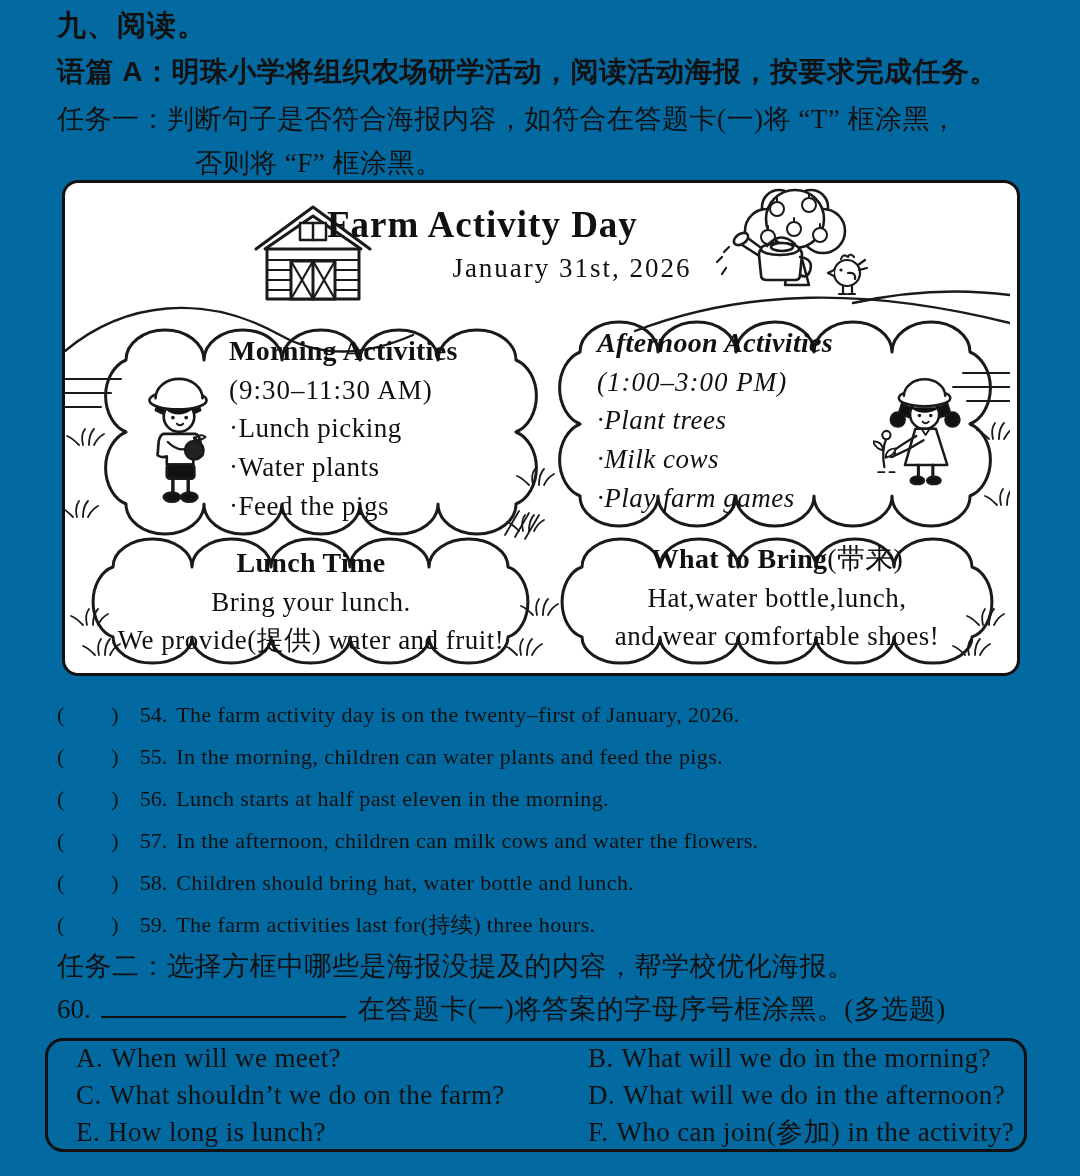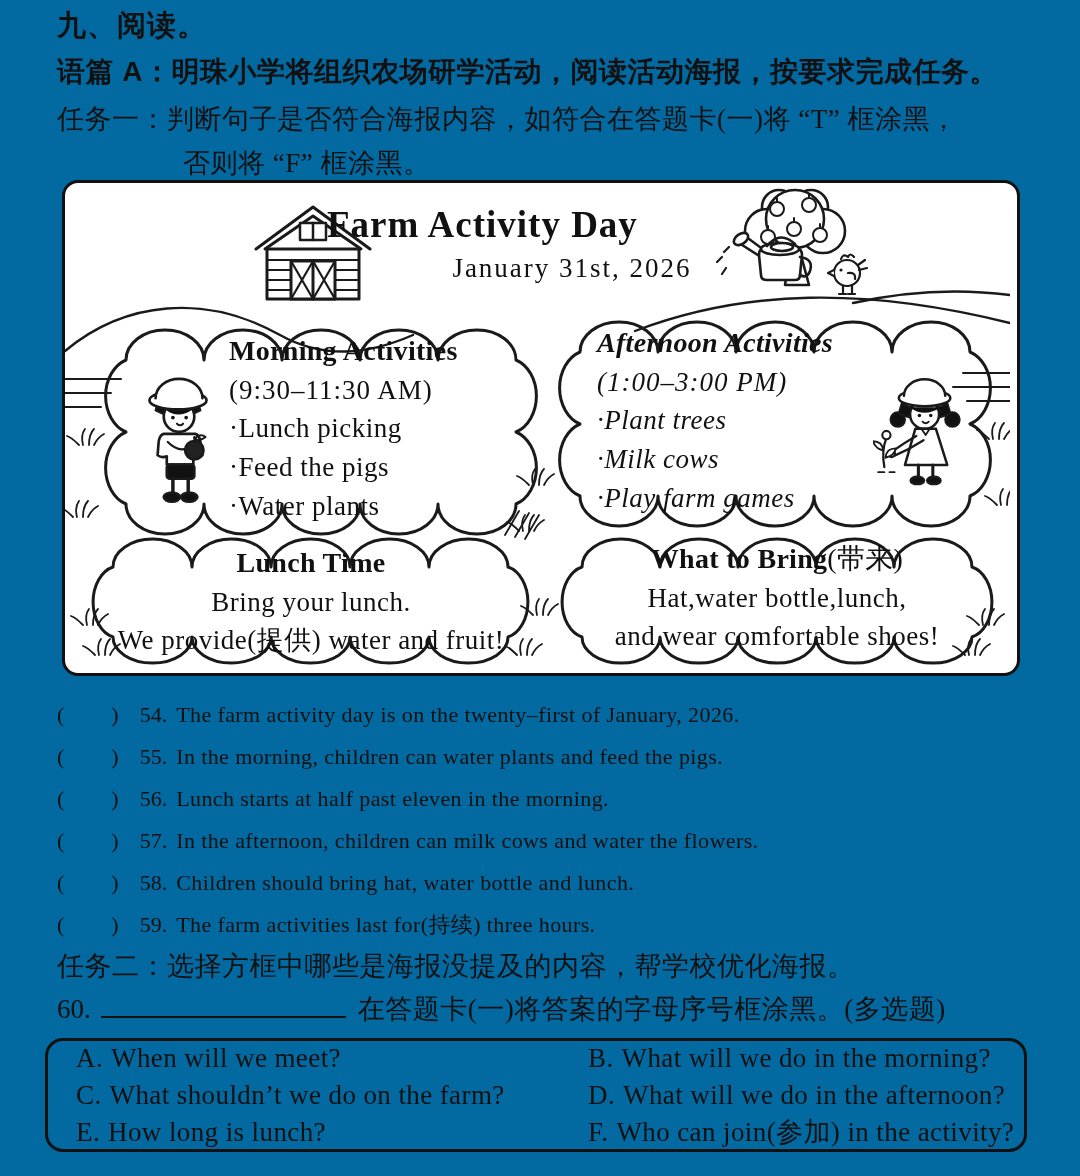--- a/index.html
+++ b/index.html
@@ -20,21 +20,21 @@
     font-family:"Liberation Sans","DejaVu Sans",sans-serif;
     font-weight:bold;font-size:29px;letter-spacing:1px;
   }
   .h-passage{
     left:57px;top:53px;
     font-family:"Liberation Sans","DejaVu Sans",sans-serif;
     font-weight:bold;font-size:28px;letter-spacing:.5px;
   }
   .task-line{font-size:27px;letter-spacing:.5px;}
   .task1-l1{left:57px;top:101px;}
-  .task1-l2{left:183px;top:145px;text-align:center;}
+  .task1-l2{left:195px;top:145px;text-align:center;}
 
   
   .poster{
     left:62px;top:180px;width:952px;height:490px;
     border:3.5px solid #111;border-radius:16px;
     background:#fff;overflow:hidden;
   }
   .poster-title{
     left:262px;top:20px;width:490px;text-align:left;
     font-weight:bold;font-size:37px;letter-spacing:1px;
@@ -219,22 +219,22 @@
           <rect x="39" y="93" width="27" height="14" rx="3" fill="#111"></rect>
           <path d="M 45 107 v 14 M 60 107 v 14" stroke-width="3.4"></path>
           <ellipse cx="44" cy="125" rx="8" ry="4.5" fill="#111"></ellipse>
           <ellipse cx="61" cy="125" rx="8" ry="4.5" fill="#111"></ellipse>
         </g>
       </svg>
       <div class="cloud-text" style="left:138px;top:16px;width:305px;">
         <div class="c-title">Morning Activities</div>
         <div class="c-time">(9:30–11:30 AM)</div>
         <div class="c-item">·Lunch picking</div>
+        <div class="c-item">·Water plants</div>
         <div class="c-item">·Feed the pigs</div>
-        <div class="c-item">·Water plants</div>
       </div>
     </div>
 
     <div class="cloud" style="left:478px;top:124px;width:462px;height:230px;font-style:italic;">
       <svg class="cloud-shape" viewBox="0 0 458 230">
         <path class="line-art" stroke-width="3" fill="#fff" d="M 35 45 a 39 30 0 0 1 78 0 a 39 30 0 0 1 78 0 a 39 30 0 0 1 78 0 a 39 30 0 0 1 78 0 a 39 30 0 0 1 78 0 a 30 38 0 0 1 0 72 a 30 38 0 0 1 0 72 a 39 30 0 0 1 -78 0 a 39 30 0 0 1 -78 0 a 39 30 0 0 1 -78 0 a 39 30 0 0 1 -78 0 a 39 30 0 0 1 -78 0 a 30 38 0 0 1 0 -72 a 30 38 0 0 1 0 -72 Z"></path>
       </svg>
       <svg class="illu" style="left:330px;top:68px;width:98px;height:118px;" viewBox="0 0 95 112">
         <g class="line-art" stroke-width="2.4">
           <circle cx="24" cy="42" r="7" fill="#111" stroke-width="2"></circle>

